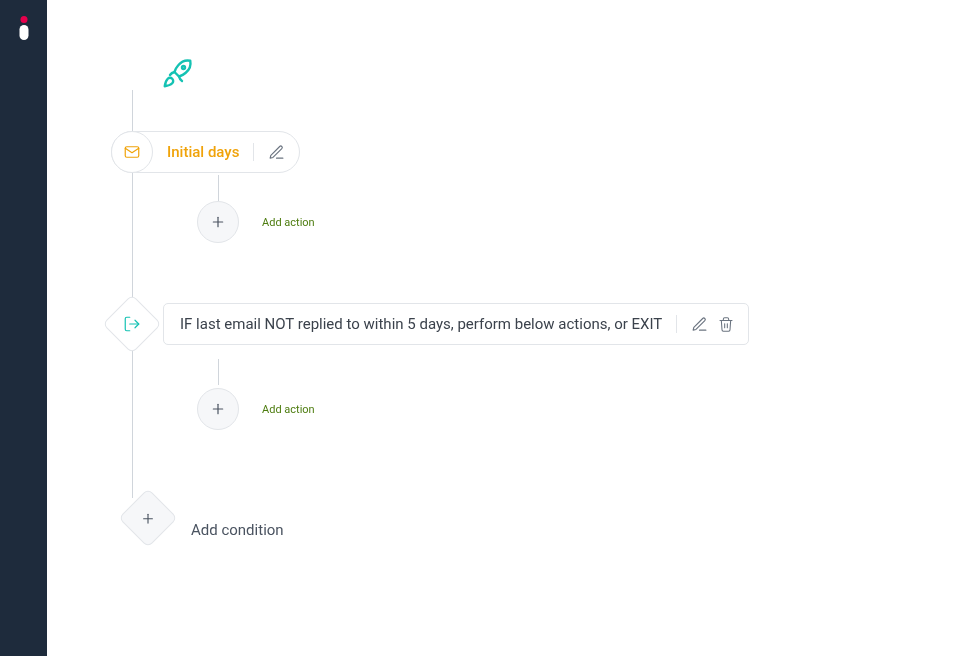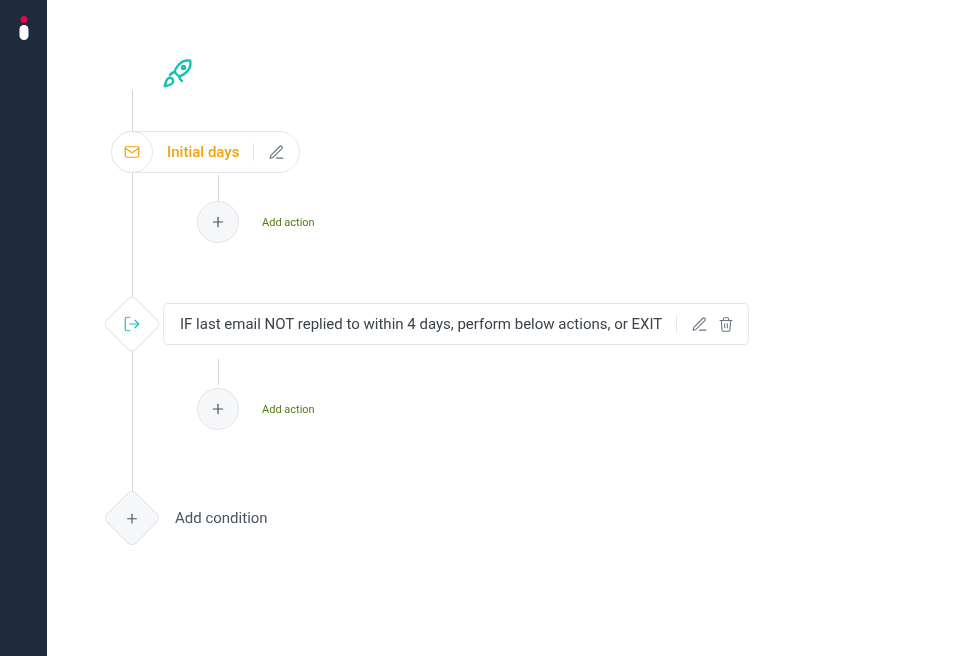--- a/index.html
+++ b/index.html
@@ -258,21 +258,21 @@
         <span>
           <svg width="18" height="18" viewBox="0 0 24 24" fill="none" stroke="#15c2b3" stroke-width="1.6" stroke-linecap="round" stroke-linejoin="round">
             <path d="M9 21H5a2 2 0 0 1-2-2V5a2 2 0 0 1 2-2h4"></path>
             <polyline points="16 17 21 12 16 7"></polyline>
             <line x1="21" y1="12" x2="9" y2="12"></line>
           </svg>
         </span>
       </div>
     </div>
     <div class="cond-pill">
-      <div class="cond-label">IF last email NOT replied to within 4 days, perform below actions, or EXIT</div>
+      <div class="cond-label">IF last email NOT replied to within 5 days, perform below actions, or EXIT</div>
       <div class="cond-sep"></div>
       <div class="cond-actions">
         <span class="icon-btn">
           <svg width="17" height="17" viewBox="0 0 24 24" fill="none" stroke="#6b7480" stroke-width="1.6" stroke-linecap="round" stroke-linejoin="round">
             <path d="M12 20h9"></path>
             <path d="M16.5 3.5a2.12 2.12 0 0 1 3 3L7 19l-4 1 1-4 12.5-12.5z"></path>
           </svg>
         </span>
         <span class="icon-btn">
           <svg width="16" height="17" viewBox="0 0 24 24" fill="none" stroke="#6b7480" stroke-width="1.6" stroke-linecap="round" stroke-linejoin="round">
@@ -292,21 +292,21 @@
       <span>
         <svg width="16" height="16" viewBox="0 0 24 24" fill="none" stroke="#4a5360" stroke-width="1.8" stroke-linecap="round">
           <line x1="12" y1="5" x2="12" y2="19"></line>
           <line x1="5" y1="12" x2="19" y2="12"></line>
         </svg>
       </span>
     </div>
     <div class="addrow-label">Add action</div>
   </div>
 
-  <div class="diamond-row" style="left:64px; top:497px;">
+  <div class="diamond-row" style="left:80px; top:497px;align-items:flex-end;">
     <div class="diamond add">
       <div class="diamond-inner">
         <span>
           <svg width="15" height="15" viewBox="0 0 24 24" fill="none" stroke="#4a5360" stroke-width="1.8" stroke-linecap="round">
             <line x1="12" y1="5" x2="12" y2="19"></line>
             <line x1="5" y1="12" x2="19" y2="12"></line>
           </svg>
         </span>
       </div>
     </div>

